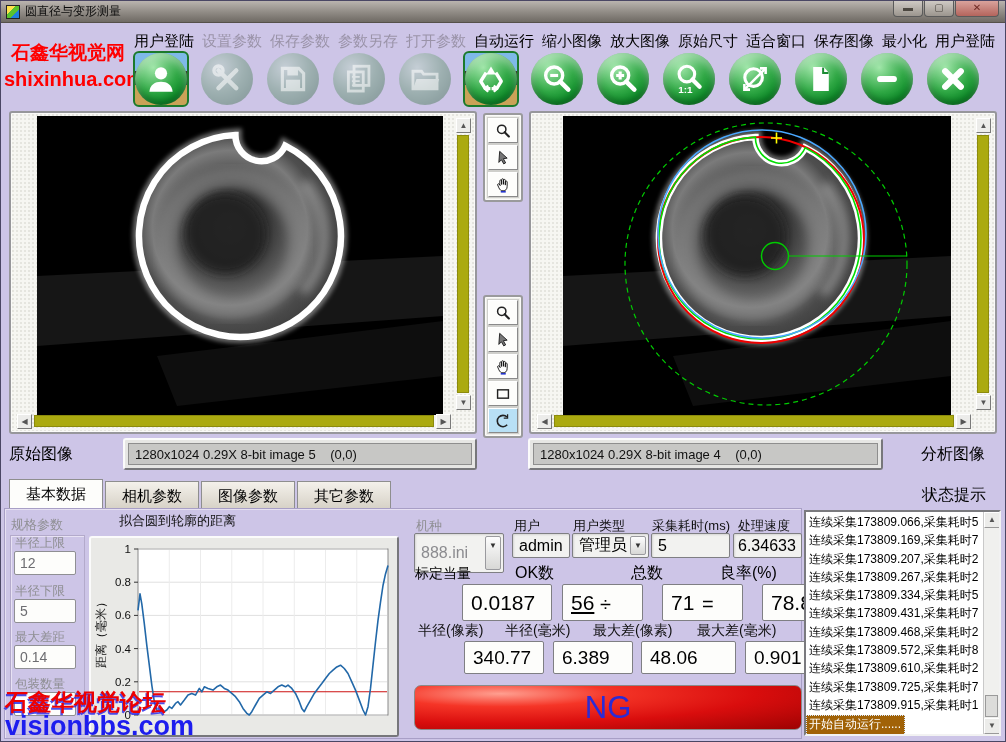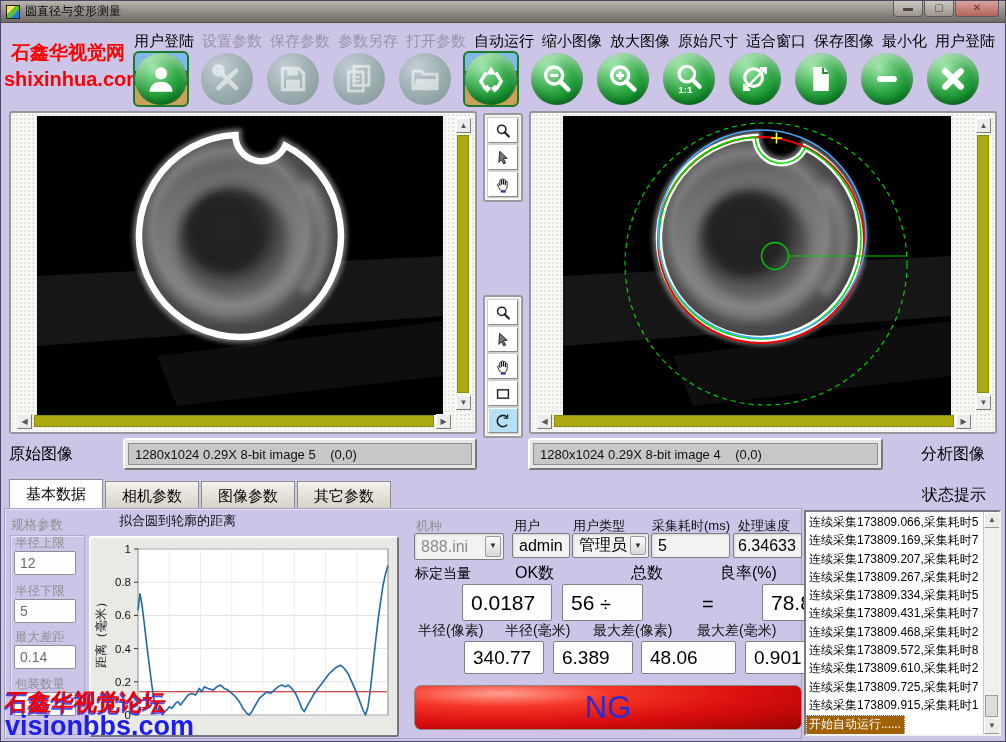--- a/index.html
+++ b/index.html
@@ -444,21 +444,21 @@
         <text x="40" y="48.199999999999996" text-anchor="end" font-size="11.5" fill="#111">0.8</text>
         <line x1="43" y1="11" x2="47" y2="11" stroke="#333" stroke-width="1"></line>
         <text x="40" y="15" text-anchor="end" font-size="11.5" fill="#111">1</text>
         <text x="14" y="94" text-anchor="middle" font-size="12" fill="#111" transform="rotate(-90 14 94)">距离（毫米）</text>
         <line x1="48" y1="153.76" x2="296" y2="153.76" stroke="#cc1111" stroke-width="1.2"></line>
         <polyline points="47.0,72.4 49.0,55.8 50.8,65.8 53.3,85.7 55.8,107.3 58.3,127.2 60.8,147.1 63.3,163.7 65.8,172.0 68.3,173.7 70.8,170.4 73.3,173.7 75.8,172.0 78.3,168.7 80.8,170.4 84.5,165.4 87.0,163.7 89.5,167.0 93.3,162.1 97.0,157.1 100.8,155.4 104.5,157.1 108.3,150.4 110.8,153.8 113.3,148.8 117.0,150.4 122.0,152.1 125.8,148.8 129.5,147.1 133.3,150.4 137.0,152.1 140.8,155.4 144.5,158.7 148.3,163.7 152.0,170.4 155.8,175.3 158.3,177.0 160.8,173.7 164.5,167.0 168.3,160.4 172.0,157.1 175.8,153.8 179.5,155.4 183.3,152.1 187.0,148.8 190.8,147.1 194.5,148.8 197.0,147.1 200.8,150.4 204.5,155.4 208.3,163.7 210.8,170.4 213.3,173.7 215.8,168.7 219.5,162.1 223.3,155.4 227.0,150.4 230.8,145.5 234.5,140.5 238.3,135.5 242.0,132.2 245.8,128.9 249.5,127.2 253.3,130.5 257.0,135.5 260.8,143.8 264.5,152.1 268.3,162.1 272.0,172.0 274.5,177.0 277.0,168.7 279.5,150.4 282.0,127.2 284.5,104.0 287.0,82.4 289.5,64.1 292.0,47.5 294.5,35.9 297.0,27.6" fill="none" stroke="#2268a8" stroke-width="1.6" stroke-linejoin="round"></polyline>
       </svg>
   </div>
 
   <div class="abs flabel gray" style="left:415px; top:516px;">机种</div>
-  <div class="abs fbox disabled" style="left:413px; top:532px; width:90px; height:27px;">
+  <div class="abs fbox disabled" style="left:413px; top:532px; width:90px; height:40px;">
     <span>888.ini</span>
     <span class="dd">▼</span>
   </div>
   <div class="abs flabel" style="left:513px; top:516px;">用户</div>
   <div class="abs fbox" style="left:511px; top:532px; width:58px; height:25px;">
     <span>admin</span>
   </div>
   <div class="abs flabel" style="left:572px; top:516px;">用户类型</div>
   <div class="abs fbox" style="left:571px; top:532px; width:77px; height:25px;">
     <span>管理员</span>
@@ -471,25 +471,28 @@
   <div class="abs flabel" style="left:737px; top:516px;">处理速度</div>
   <div class="abs fbox" style="left:732px; top:532px; width:69px; height:25px; padding:0 4px;">
     <span>6.34633</span>
   </div>
 
   <div class="abs biglabel" style="left:414px; top:564px; font-size:14px;">标定当量</div>
   <div class="abs bigbox" style="left:413px; top:583px; width:90px; height:37px;">
     <span>0.0187</span>
   </div>
   <div class="abs biglabel" style="left:514px; top:562px;">OK数</div>
-  <div class="abs bigbox" style="left:513px; top:583px; width:81px; height:37px;">
+  <div class="abs bigbox" style="left:513px; top:583px; width:81px; height:37px;text-decoration:underline;">
     <span>56</span>
   </div>
   <div class="abs opsign" style="left:599px; top:592px;">÷</div>
   <div class="abs biglabel" style="left:630px; top:562px;">总数</div>
+  <div class="abs bigbox" style="left:613px; top:583px; width:81px; height:37px;">
+    <span>71</span>
+  </div>
   <div class="abs opsign" style="left:701px; top:592px;">=</div>
   <div class="abs biglabel" style="left:719px; top:562px;">良率(%)</div>
   <div class="abs bigbox" style="left:713px; top:583px; width:88px; height:37px;">
     <span>78.87</span>
   </div>
 
   <div class="abs flabel" style="left:417px; top:621px; font-size:14px;">半径(像素)</div>
   <div class="abs bigbox" style="left:415px; top:640px; width:80px; height:33px; font-size:19px;">
     <span>340.77</span>
   </div>

